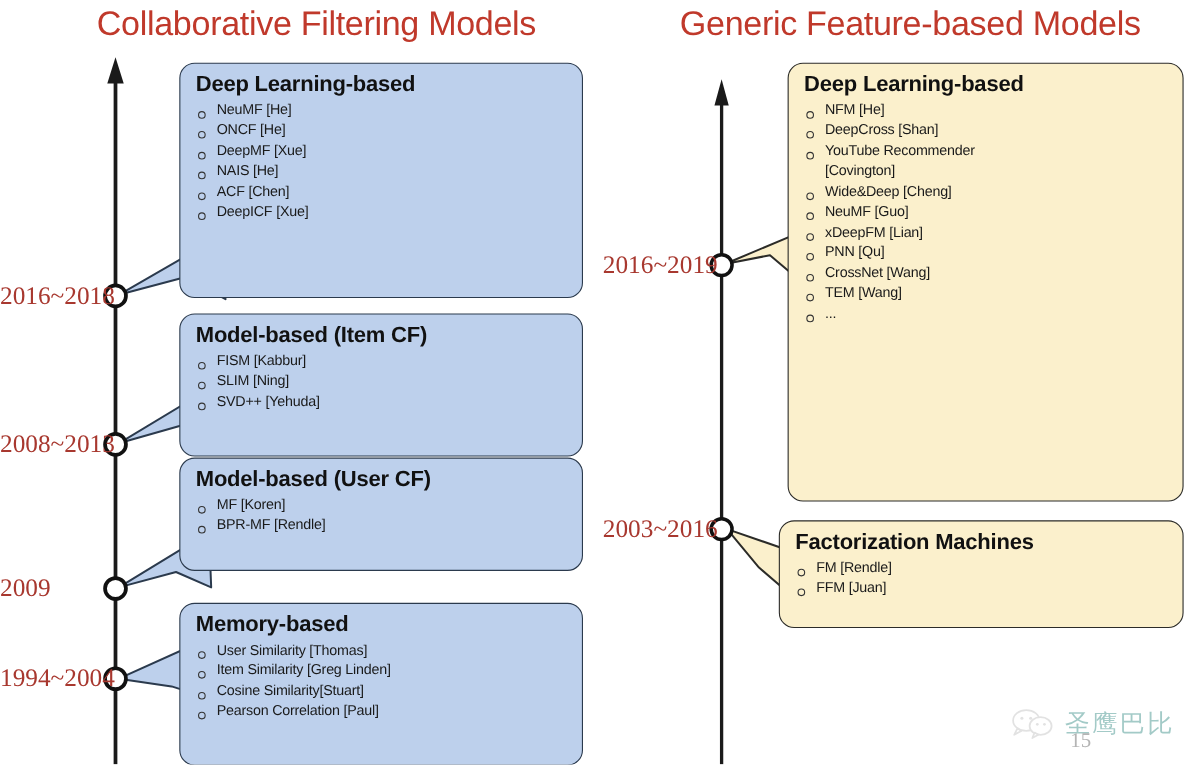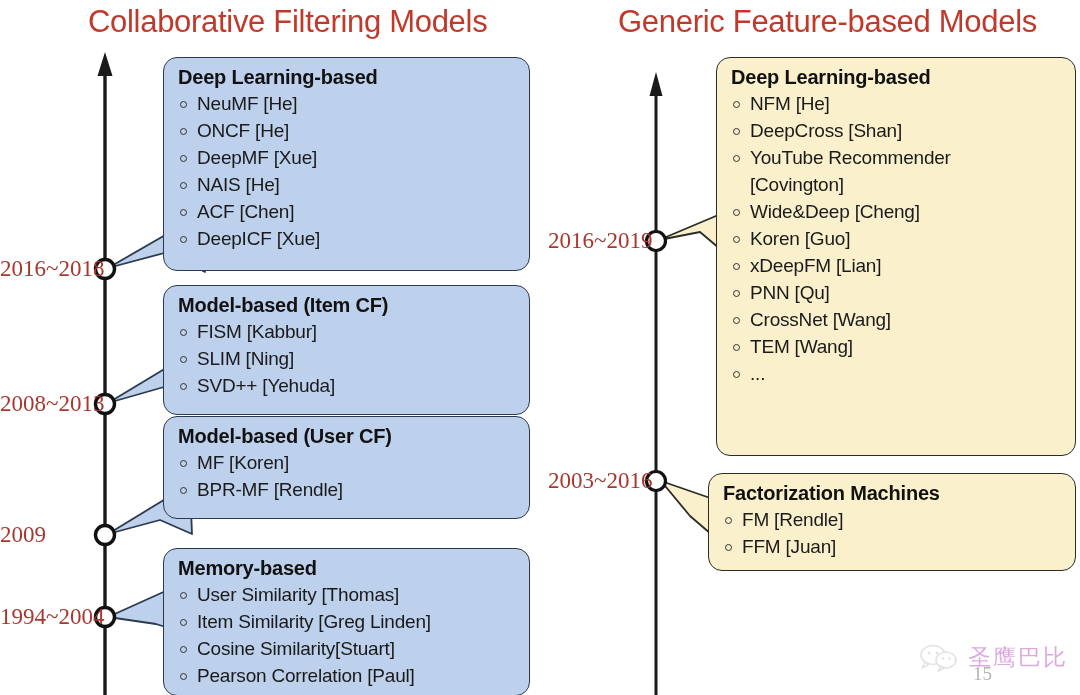--- a/index.html
+++ b/index.html
@@ -77,21 +77,21 @@
     letter-spacing: -0.2px;
     line-height: 1.25;
   }
   .callout ul {
     margin: 0;
     padding: 0;
     list-style: none;
   }
   .callout li {
     font-family: "Liberation Sans", sans-serif;
-    font-size: 19px;
+    font-size: 13px;
     color: #1a1a1a;
     line-height: 1.42;
     letter-spacing: -0.2px;
     padding-left: 19px;
     position: relative;
     white-space: nowrap;
   }
   .callout li::before {
     content: "";
     position: absolute;
@@ -114,21 +114,21 @@
     right: 12px;
     bottom: 22px;
     display: flex;
     align-items: center;
     gap: 9px;
     opacity: 0.38;
   }
   #watermark .wm-text {
     font-family: "DejaVu Sans", sans-serif;
     font-size: 23px;
-    color: #a21caf;
+    color: #0f766e;
     letter-spacing: 2px;
   }
   #page-number {
     position: absolute;
     right: 88px;
     bottom: 10px;
     font-family: "Liberation Serif", serif;
     font-size: 19px;
     color: #b4b4b4;
   }
@@ -226,21 +226,21 @@
   </div>
 
   <div class="callout cream" style="left:716px; top:57px; width:360px; height:399px;">
     <h3>Deep Learning-based</h3>
     <ul>
       <li>NFM [He]</li>
       <li>DeepCross [Shan]</li>
       <li>YouTube Recommender</li>
       <li class="cont">[Covington]</li>
       <li>Wide&amp;Deep [Cheng]</li>
-      <li>Koren [Guo]</li>
+      <li>NeuMF [Guo]</li>
       <li>xDeepFM [Lian]</li>
       <li>PNN [Qu]</li>
       <li>CrossNet [Wang]</li>
       <li>TEM [Wang]</li>
       <li>...</li>
     </ul>
   </div>
 
   <div class="callout cream" style="left:708px; top:473px; width:368px; height:98px;">
     <h3>Factorization Machines</h3>

